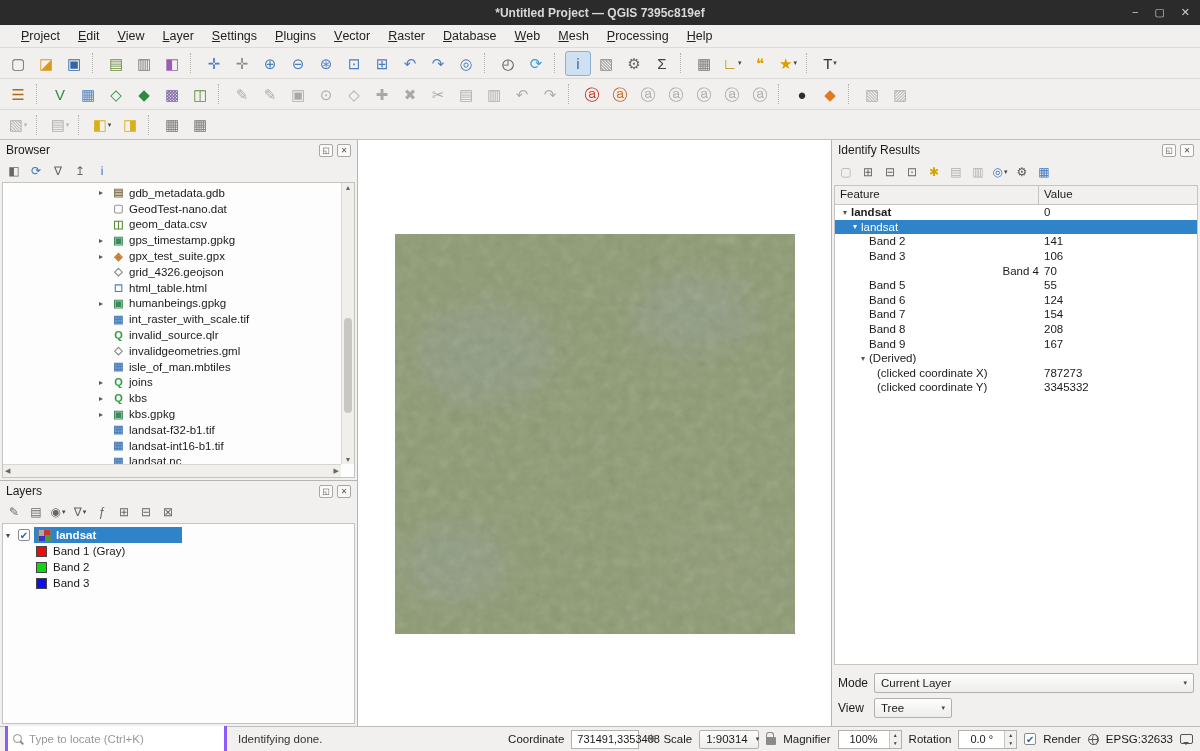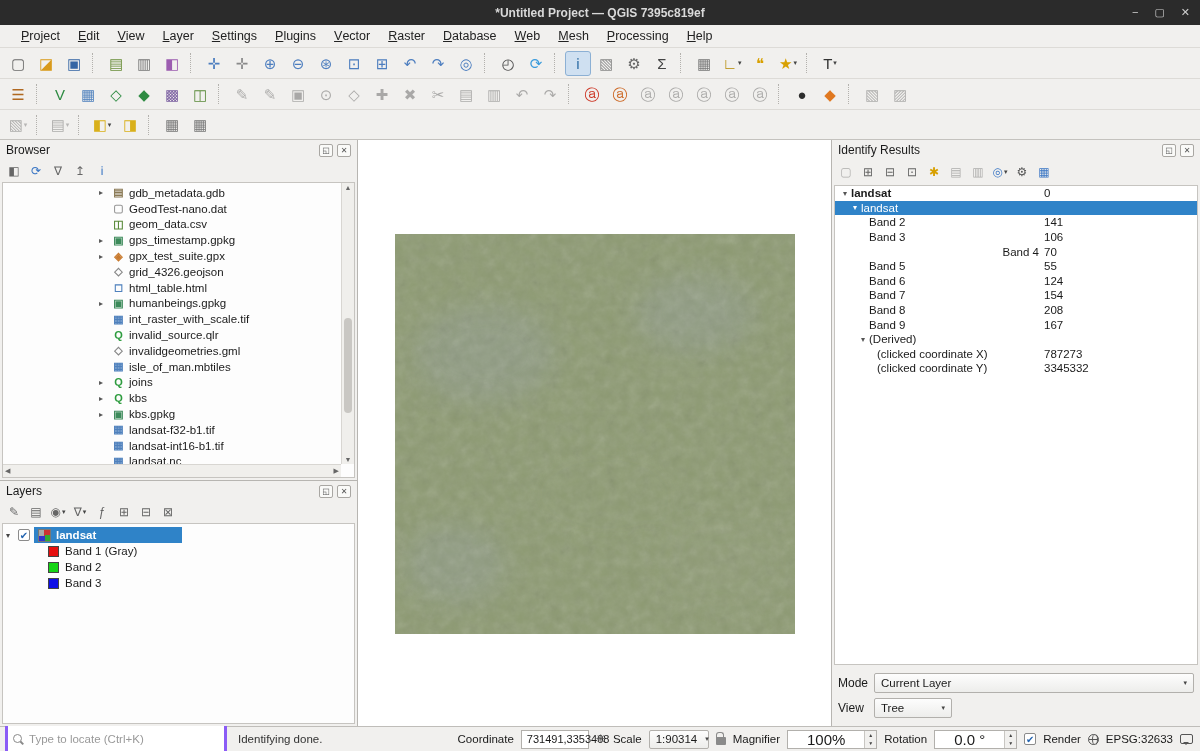--- a/index.html
+++ b/index.html
@@ -71,21 +71,21 @@
   .lrow { height:16px; display:flex; align-items:center; font-size:11.5px; }
   .lrow.root { padding-left:3px; }
   .lrow .expander { width:12px; font-size:8px; color:#444; }
   .checkbox { width:12px; height:12px; border:1px solid #8b8b8b; background:#fff; display:inline-flex;
               align-items:center; justify-content:center; font-size:10px; color:#2565b0;
               margin-right:4px; border-radius:2px; flex:0 0 auto; }
   .sel-bg { background:#2f83c8; color:#fff; height:16px; display:flex; align-items:center;
             padding:0 4px; width:148px; }
   .mband { width:13px; height:13px; flex:0 0 auto; margin-right:5px; border:1px solid #777;
            background:conic-gradient(#cc3333 0 25%, #33aa33 0 50%, #3333cc 0 75%, #aaaaaa 0); }
-  .band-row { padding-left:33px;margin-left:12px; }
+  .band-row { padding-left:33px; }
   .swatch { width:11px; height:11px; border:1px solid #444; margin-right:6px; flex:0 0 auto; }
 
   
   .map-canvas { flex:1 1 auto; background:#ffffff; position:relative; min-width:0; }
   .raster { position:absolute; left:37px; top:94px; width:400px; height:400px; }
 
   
   .identify-panel { width:369px; flex:0 0 auto; background:#f1f0ee; display:flex;
                     flex-direction:column; border-left:1px solid #b7b5b1; }
   .identify-panel .panel-toolbar { height:24px; }
@@ -120,21 +120,21 @@
   .mag { width:11px; height:11px; position:relative; flex:0 0 auto; }
   .mag::before { content:''; position:absolute; width:7px; height:7px; border:1.5px solid #8a8a8a;
                  border-radius:50%; left:0; top:0; }
   .mag::after { content:''; position:absolute; width:4px; height:1.5px; background:#8a8a8a;
                 transform:rotate(45deg); left:7px; top:8px; }
   .sb-msg { flex:1 1 auto; color:#333; padding-left:4px; }
   .sb-input { height:19px; border:1px solid #b2b0ac; background:#fff; display:flex;
               align-items:center; padding:0 5px; font-size:11px; }
   .combo.sb { height:19px; }
   .spin { display:flex; align-items:stretch; border:1px solid #b2b0ac; background:#fff; height:19px; }
-  .spin .val { padding:0 19px; font-size:15px; display:flex; align-items:center; }
+  .spin .val { padding:0 11px; font-size:11px; display:flex; align-items:center; }
   .spin .arrows { display:flex; flex-direction:column; border-left:1px solid #c8c6c2;
                   justify-content:center; background:#f1f0ee; }
   .spin .arrows span { font-size:5px; line-height:8px; padding:0 3px; color:#444; }
   .extent-star { color:#555; font-size:12px; }
   .lock { width:10px; height:8px; background:#8a8a8a; border-radius:1px; position:relative;
           margin-top:4px; flex:0 0 auto; }
   .lock::before { content:''; position:absolute; width:6px; height:5px; border:1.5px solid #8a8a8a;
                   border-bottom:none; border-radius:3px 3px 0 0; left:0; top:-5px; }
   .checkbox.sb { margin:0; }
   .globe { width:11px; height:11px; border-radius:50%; border:1px solid #555; position:relative; flex:0 0 auto; }
@@ -648,20 +648,24 @@
           <span class="caret">▾</span>
         </span>
         <span class="tbtn">
           <span class="gl" style="color: rgb(85, 85, 85);">⚙</span>
         </span>
         <span class="tbtn">
           <span class="gl" style="color: rgb(58, 118, 196);">▦</span>
         </span>
       </div>
     <div class="id-table">
+      <div class="id-header">
+        <span class="hc feature">Feature</span>
+        <span class="hc">Value</span>
+      </div>
       <div class="id-rows">
           <div class="id-row">
             <span class="id-feature" style="padding-left: 4px;">
               <span class="expander">▾</span>
               <span style="font-weight: bold;">landsat</span>
             </span>
             <span class="id-value">0</span>
           </div>
           <div class="id-row selected">
             <span class="id-feature" style="padding-left: 14px;">

